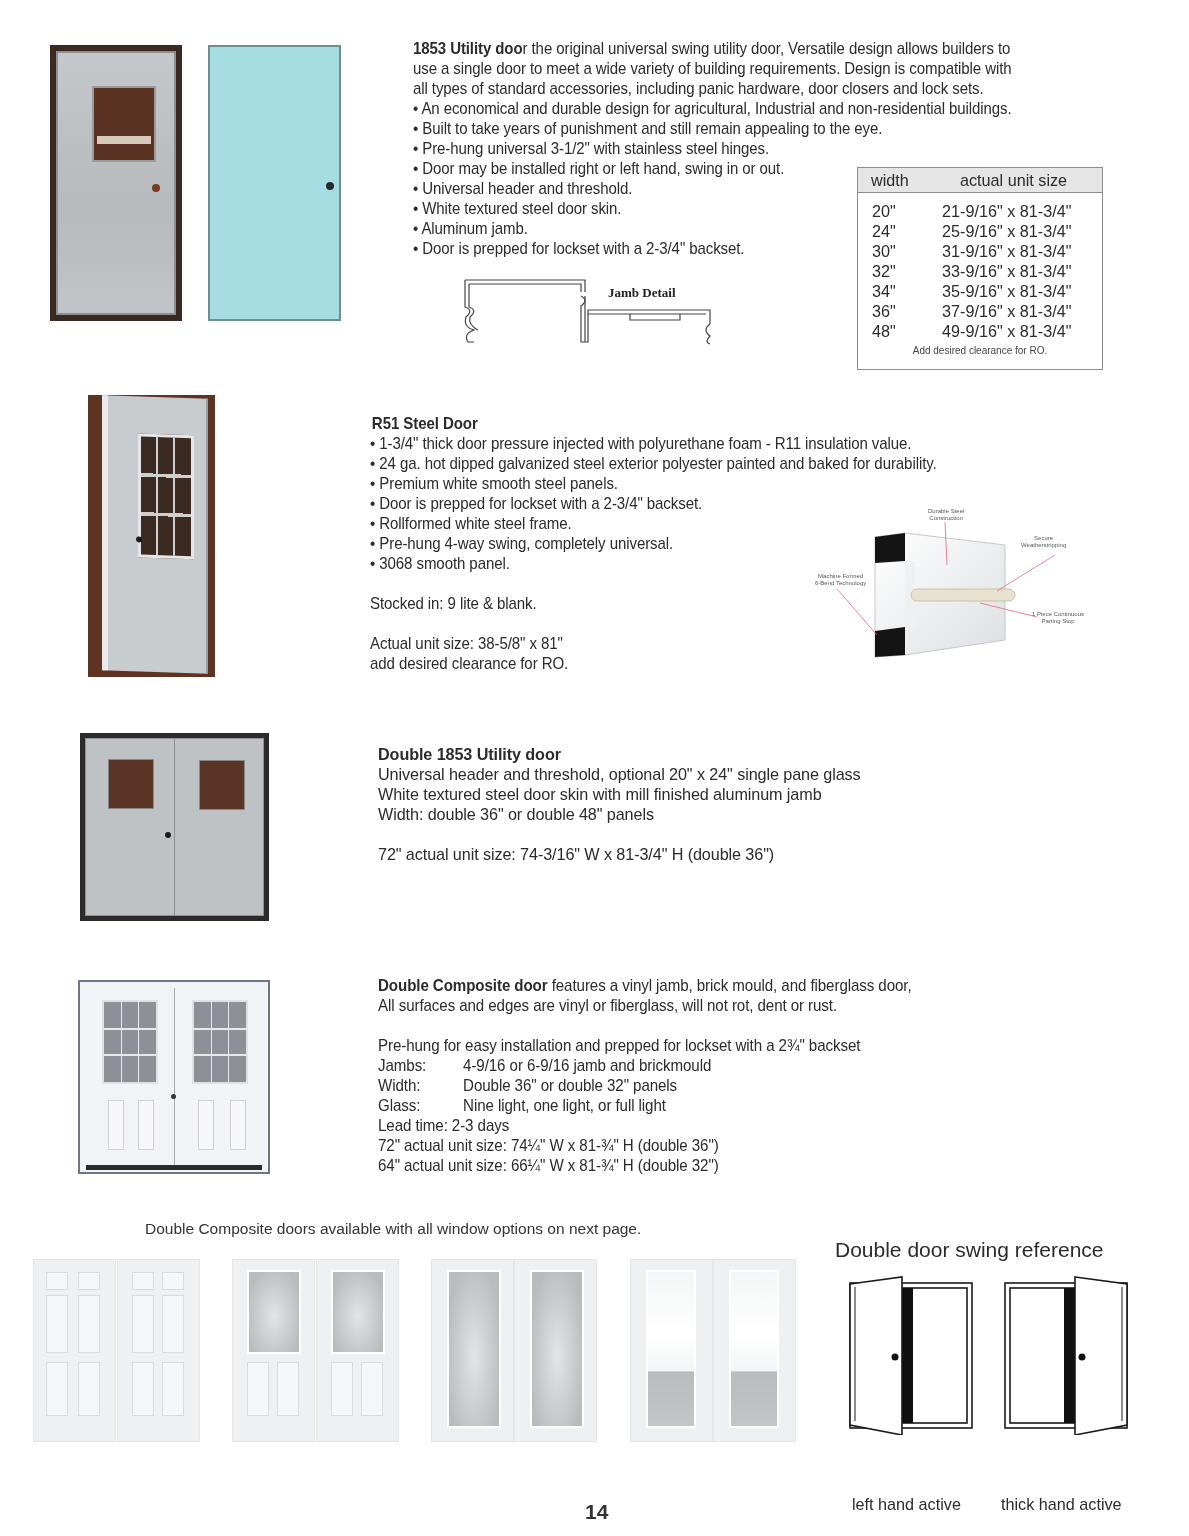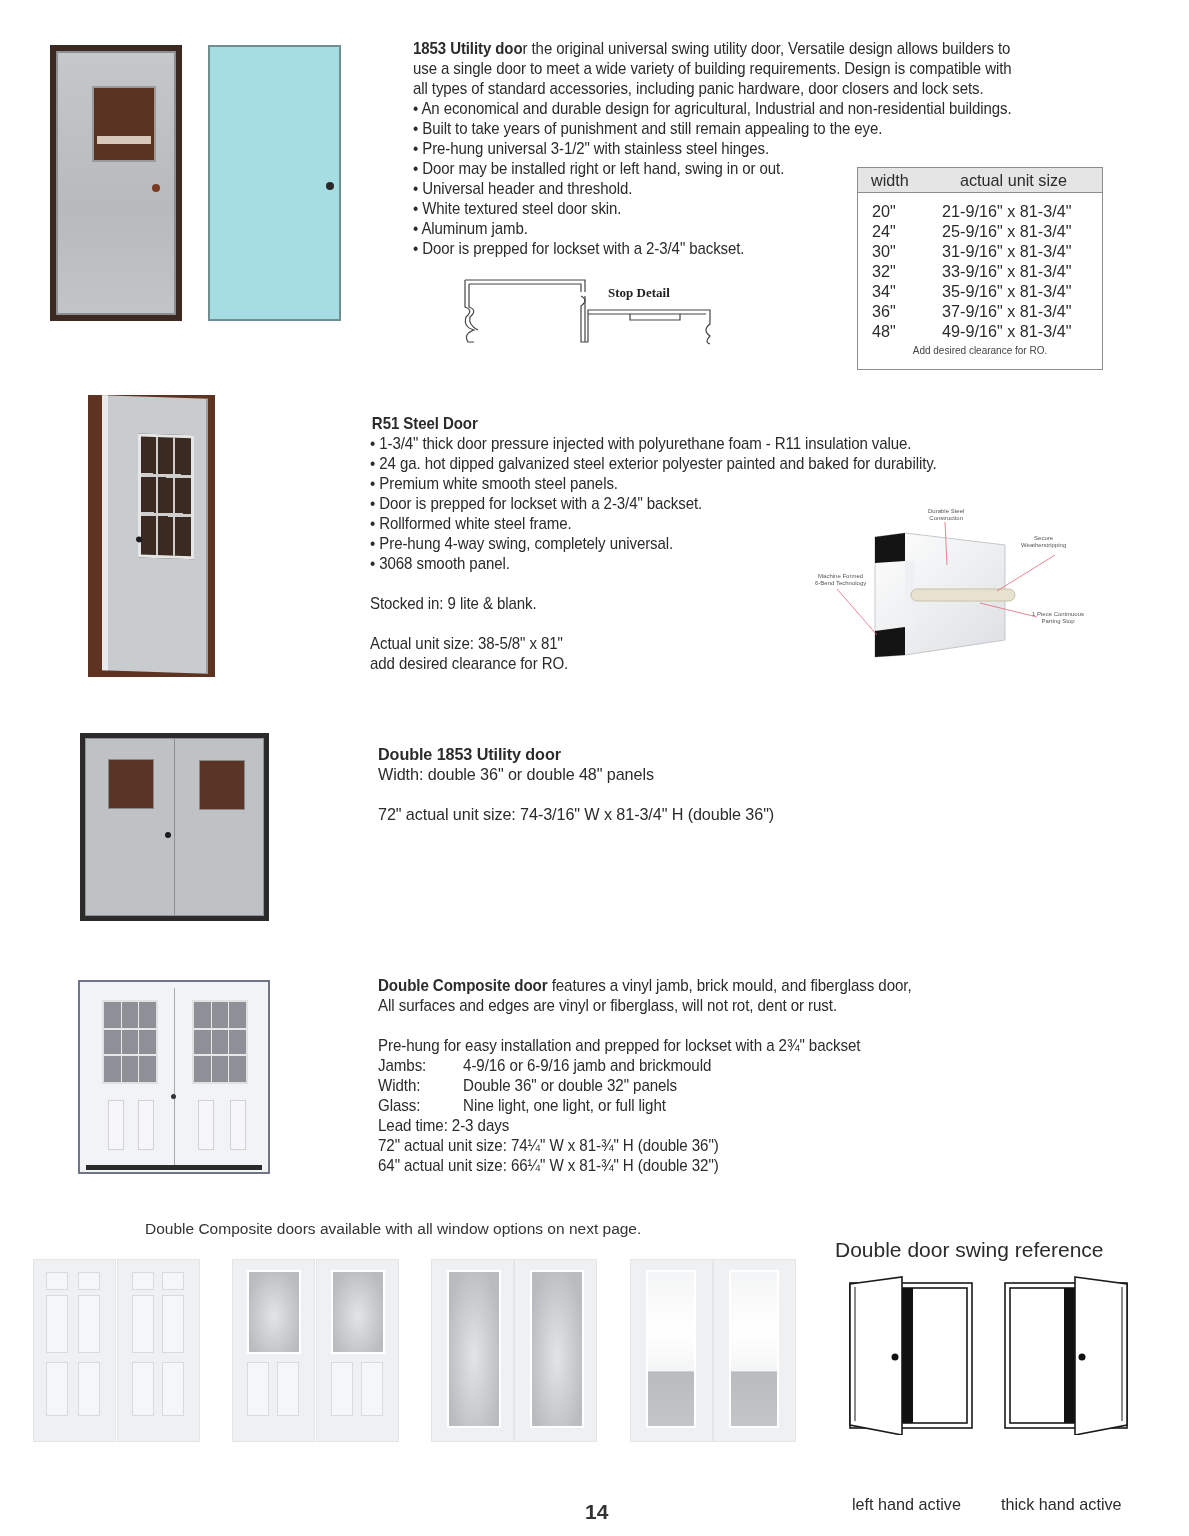--- a/index.html
+++ b/index.html
@@ -109,21 +109,21 @@
   <g fill="none" stroke="#444" stroke-width="1.2">
     <path d="M5 8 H125 V20 M125 24 V70"></path>
     <path d="M9 12 H121 V20"></path>
     <path d="M5 8 V35 Q14 38 6 45 Q3 55 14 58 Q3 62 8 70 H14"></path>
     <path d="M9 12 V35 Q18 38 10 45 Q8 53 18 58"></path>
     <path d="M121 24 Q129 28 121 34 V70 H128 V38 H250 V52 Q242 58 250 64 Q244 70 250 72"></path>
     <path d="M128 42 H246"></path>
     <path d="M170 42 V48 H220 V42"></path>
   </g>
 </svg>
-<div class="abs" style="left:608px;top:285px;font-family:'Liberation Serif',serif;font-weight:bold;font-size:13px;color:#222;">Stop Detail</div>
+<div class="abs" style="left:608px;top:285px;font-family:'Liberation Serif',serif;font-weight:bold;font-size:13px;color:#222;">Jamb Detail</div>
 
 <div class="sizeTable">
   <div class="head">
     <span class="c1">width</span>
     <span class="c2">actual unit size</span>
   </div>
   <div class="rows">
     <div class="row">
         <span class="c1">20"</span>
         <span class="c2">21-9/16" x 81-3/4"</span>
@@ -223,20 +223,22 @@
   <div class="skin">
       <div class="mid"></div>
       <div class="w1"></div>
       <div class="w2"></div>
       <div class="knob"></div>
     </div>
 </div>
 
 <div class="abs txt" style="left:378px;top:744px;">
   <span class="line b">Double 1853 Utility door</span>
+  <span class="line">Universal header and threshold, optional 20" x 24" single pane glass</span>
+  <span class="line">White textured steel door skin with mill finished aluminum jamb</span>
   <span class="line">Width: double 36" or double 48" panels</span>
   <span class="gap"></span>
   <span class="line">72" actual unit size: 74-3/16" W x 81-3/4" H  (double 36")</span>
 </div>
 
 <div class="photo doorComp">
   <div class="mid"></div>
   <div class="g g1"></div>
     <div class="g g2"></div>
   <div class="p" style="left:28px;top:118px;"></div>

